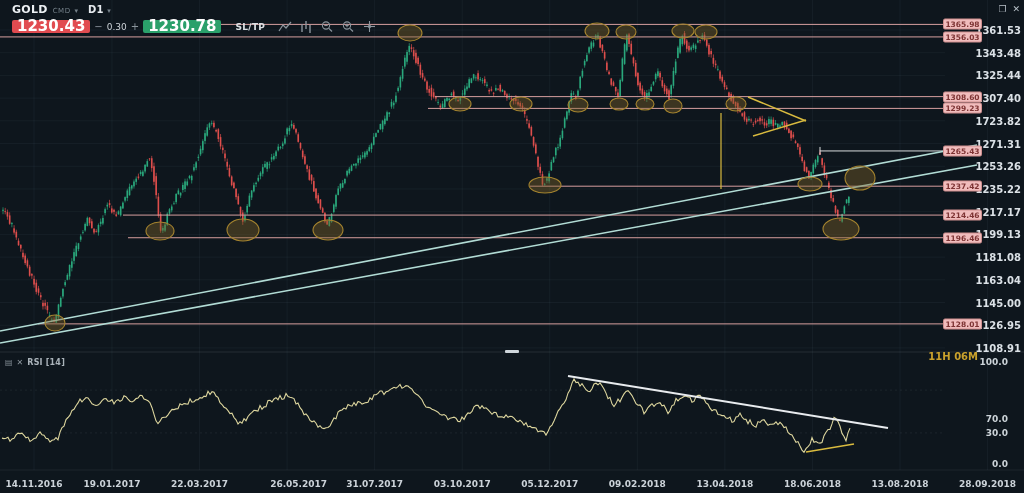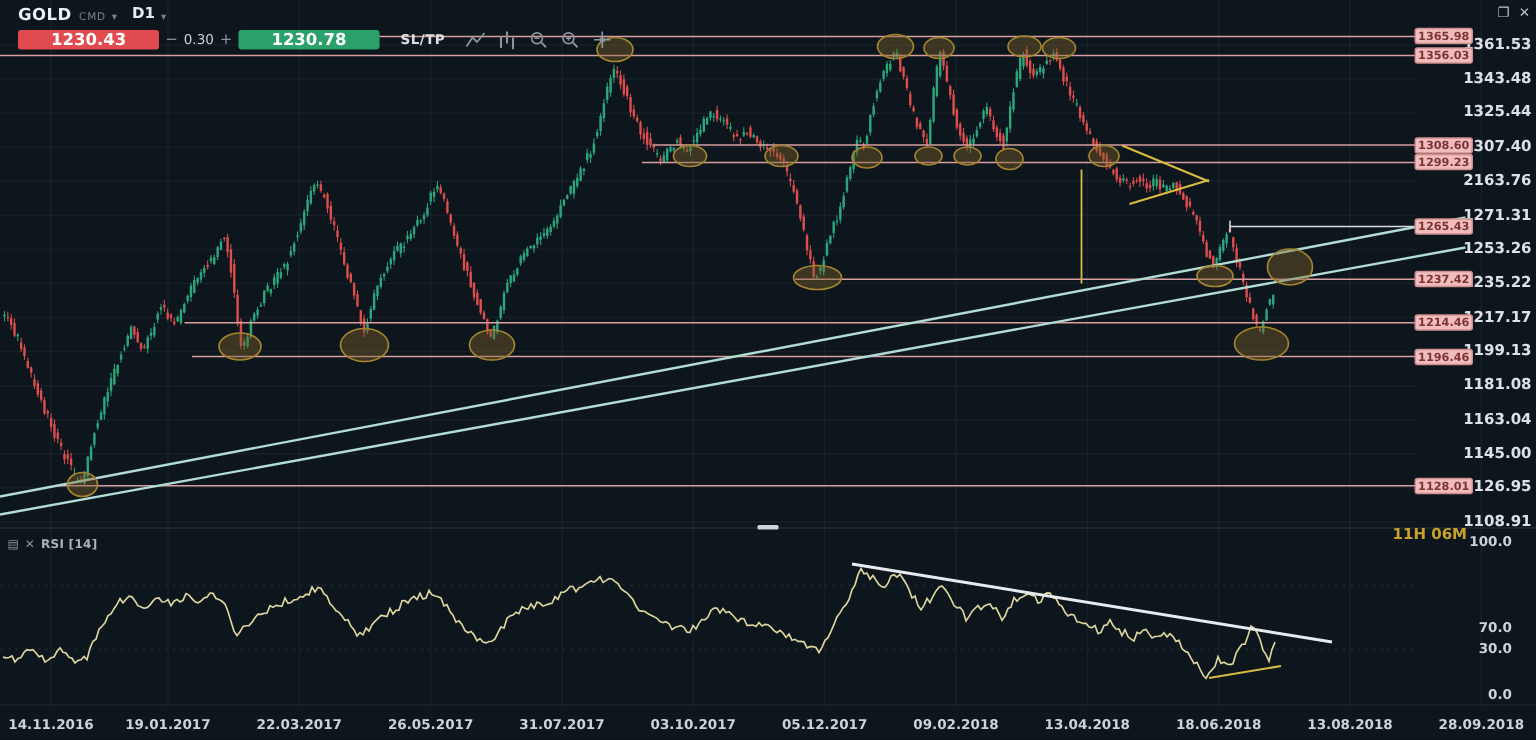--- a/index.html
+++ b/index.html
@@ -11,21 +11,21 @@
   }
   svg.chart{position:absolute;left:0;top:0;}
   
   .toolbar{position:absolute;left:12px;top:2px;z-index:30;color:#e8ecef;}
   .tb-row{display:flex;align-items:center;height:15px;}
   .tb-row.second{margin-top:2px;height:15px;}
   .sym{font-size:11px;font-weight:bold;letter-spacing:.3px;color:#edf1f4;}
   .mkt{font-size:7px;color:#76828b;margin-left:5px;margin-top:2px;letter-spacing:.5px;}
   .caret{font-size:7px;color:#76828b;margin:2px 0 0 4px;}
   .tf{font-size:10px;font-weight:bold;color:#e6eaee;margin-left:10px;}
-  .badge{font-size:11px;font-weight:bold;color:#fff;padding:1px 22px;border-radius:2px;line-height:11px;}
+  .badge{font-size:15px;font-weight:bold;color:#fff;padding:1px 5px;border-radius:2px;line-height:11px;}
   .badge.bid{background:#e14b50;}
   .badge.ask{background:#2aa06a;}
   .step{color:#8b959d;font-size:10px;margin:0 4px;cursor:pointer;}
   .spread{color:#ccd2d7;font-size:9px;}
   .sltp{color:#dbe0e4;font-size:9px;font-weight:bold;margin:0 10px 0 14px;letter-spacing:.3px;}
   .tbicon{width:15px;height:13px;margin:0 3px;display:inline-block;cursor:pointer;}
   .tbicon svg{display:block}
   
   .wctl{position:absolute;top:4px;right:4px;z-index:30;display:flex;gap:6px;color:#b9c2c9;font-size:9px;}
   .wctl span{cursor:pointer;line-height:10px;}
@@ -955,39 +955,39 @@
 
   <div class="handle" id="handle" style="top: 350px;"></div>
 
   <div class="countdown" id="countdown" style="top: 330.885px; margin-top: 20px;">11H 06M</div>
 
   <div id="labels">
       <div class="ptick" style="top: 30px;">1361.53</div>
       <div class="ptick" style="top: 52.7159px;">1343.48</div>
       <div class="ptick" style="top: 75.4193px;">1325.44</div>
       <div class="ptick" style="top: 98.1226px;">1307.40</div>
-      <div class="ptick" style="top: 120.839px;">2163.76</div>
+      <div class="ptick" style="top: 120.839px;">1723.82</div>
       <div class="ptick" style="top: 143.542px;">1271.31</div>
       <div class="ptick" style="top: 166.258px;">1253.26</div>
       <div class="ptick" style="top: 188.961px;">1235.22</div>
       <div class="ptick" style="top: 211.677px;">1217.17</div>
       <div class="ptick" style="top: 234.38px;">1199.13</div>
       <div class="ptick" style="top: 257.096px;">1181.08</div>
       <div class="ptick" style="top: 279.8px;">1163.04</div>
       <div class="ptick" style="top: 302.503px;">1145.00</div>
       <div class="ptick" style="top: 325.219px;">1126.95</div>
       <div class="ptick" style="top: 347.922px;">1108.91</div>
       <div class="rtick" style="top: 362px;">100.0</div>
       <div class="rtick" style="top: 390.1px; margin-top: 29px;">70.0</div>
       <div class="rtick" style="top: 432.9px;">30.0</div>
       <div class="rtick" style="top: 464px;">0.0</div>
       <div class="dtick" style="left: -6px;">14.11.2016</div>
       <div class="dtick" style="left: 71.96px;">19.01.2017</div>
       <div class="dtick" style="left: 159.52px;">22.03.2017</div>
-      <div class="dtick" style="left: 247.08px;">26.05.2017</div>
+      <div class="dtick" style="left: 247.08px; text-align: right;">26.05.2017</div>
       <div class="dtick" style="left: 334.64px;">31.07.2017</div>
       <div class="dtick" style="left: 422.2px;">03.10.2017</div>
       <div class="dtick" style="left: 509.76px;">05.12.2017</div>
       <div class="dtick" style="left: 597.32px;">09.02.2018</div>
       <div class="dtick" style="left: 684.88px;">13.04.2018</div>
       <div class="dtick" style="left: 772.44px;">18.06.2018</div>
       <div class="dtick" style="left: 860px;">13.08.2018</div>
       <div class="dtick" style="left: 947.56px;">28.09.2018</div>
       <div class="plabel" style="top: 24.3997px;">1365.98</div>
       <div class="plabel" style="top: 36.9218px;">1356.03</div>

